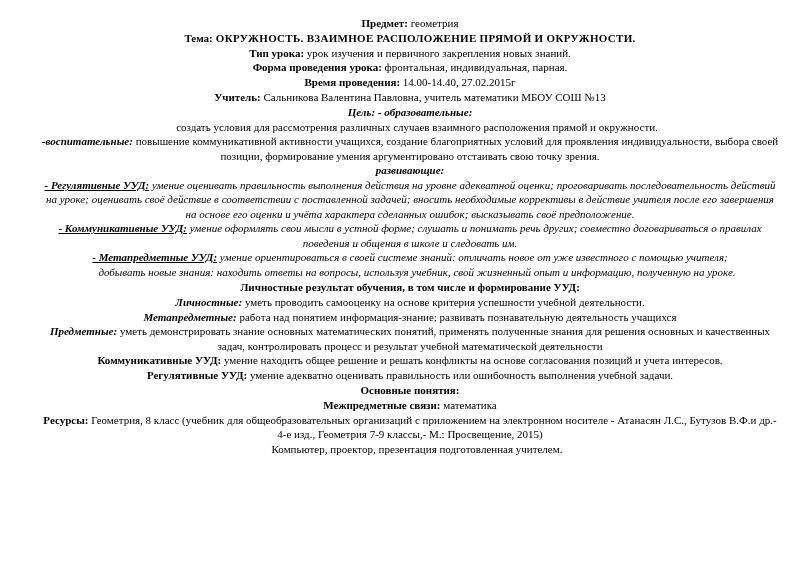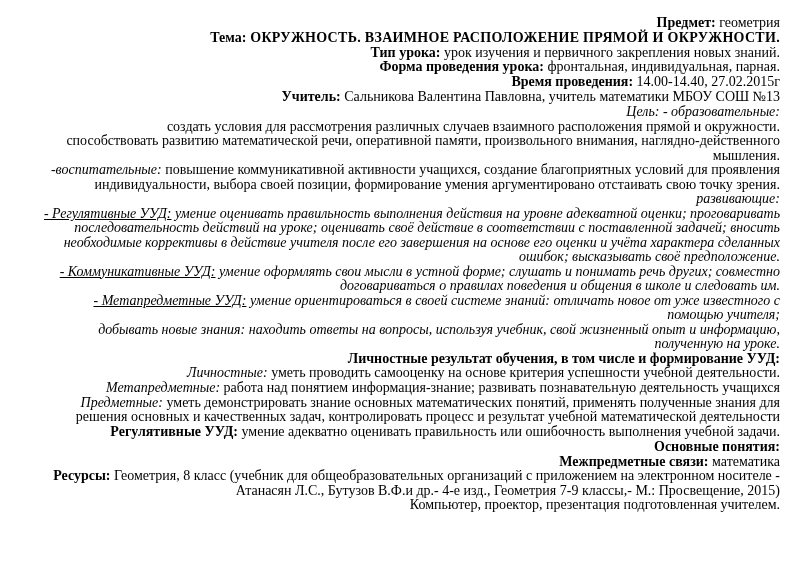--- a/index.html
+++ b/index.html
@@ -15,29 +15,29 @@
     overflow: hidden;
   }
   .page {
     box-sizing: border-box;
     width: 800px;
     height: 566px;
     padding: 16px 20px 0 40px;
     background: #ffffff;
   }
   .line {
-    font-size: 14px;
+    font-size: 11px;
     line-height: 14.2px;
     margin: 0 0 0.6px 0;
-    text-align: right;
+    text-align: center;
     white-space: normal;
   }
   .b { font-weight: bold; }
   .i { font-style: italic; margin-top: 28px; }
-  .bi { font-weight: normal; font-style: italic; }
+  .bi { font-weight: bold; font-style: italic; }
   .u { text-decoration: underline; }
   .indent { text-indent: 14px; }
   .wide-title {
     font-weight: bold;
     letter-spacing: 0.3px;
     margin-top: 44px;
   }
 </style>
 </head>
 <body>
@@ -71,23 +71,20 @@
 
 
   <p class="line">
     <span class="bi">Цель: - образовательные:</span>
   </p>
 
   <p class="line indent">
     <span>создать условия для рассмотрения различных случаев взаимного расположения прямой и окружности.</span>
   </p>
 
-  <p class="line">
-    <span>способствовать развитию математической речи, оперативной памяти, произвольного внимания, наглядно-действенного мышления.</span>
-  </p>
 
   <p class="line">
     <span class="bi">-воспитательные:</span><span>  повышение коммуникативной активности учащихся,  создание благоприятных условий для проявления индивидуальности, выбора своей позиции, формирование умения аргументировано отстаивать свою точку зрения.</span>
   </p>
 
   <p class="line">
     <span class="bi">развивающие:</span>
   </p>
 
   <p class="line">
@@ -116,20 +113,23 @@
 
   <p class="line">
     <span class="bi">Метапредметные:</span><span> работа над понятием информация-знание; развивать познавательную деятельность учащихся</span>
   </p>
 
   <p class="line">
     <span class="bi">Предметные:</span><span> уметь демонстрировать знание основных математических понятий, применять полученные знания для решения основных и качественных задач, контролировать процесс и результат учебной математической деятельности</span>
   </p>
 
 
+  <p class="line">
+    <span class="b">Коммуникативные УУД:</span><span> умение находить общее решение и решать конфликты на основе согласования позиций и учета интересов.</span>
+  </p>
 
   <p class="line">
     <span class="b">Регулятивные УУД:</span><span>  умение адекватно оценивать правильность или ошибочность выполнения учебной задачи.</span>
   </p>
 
 
   <p class="line">
     <span class="b">Основные понятия:</span>
   </p>
 

